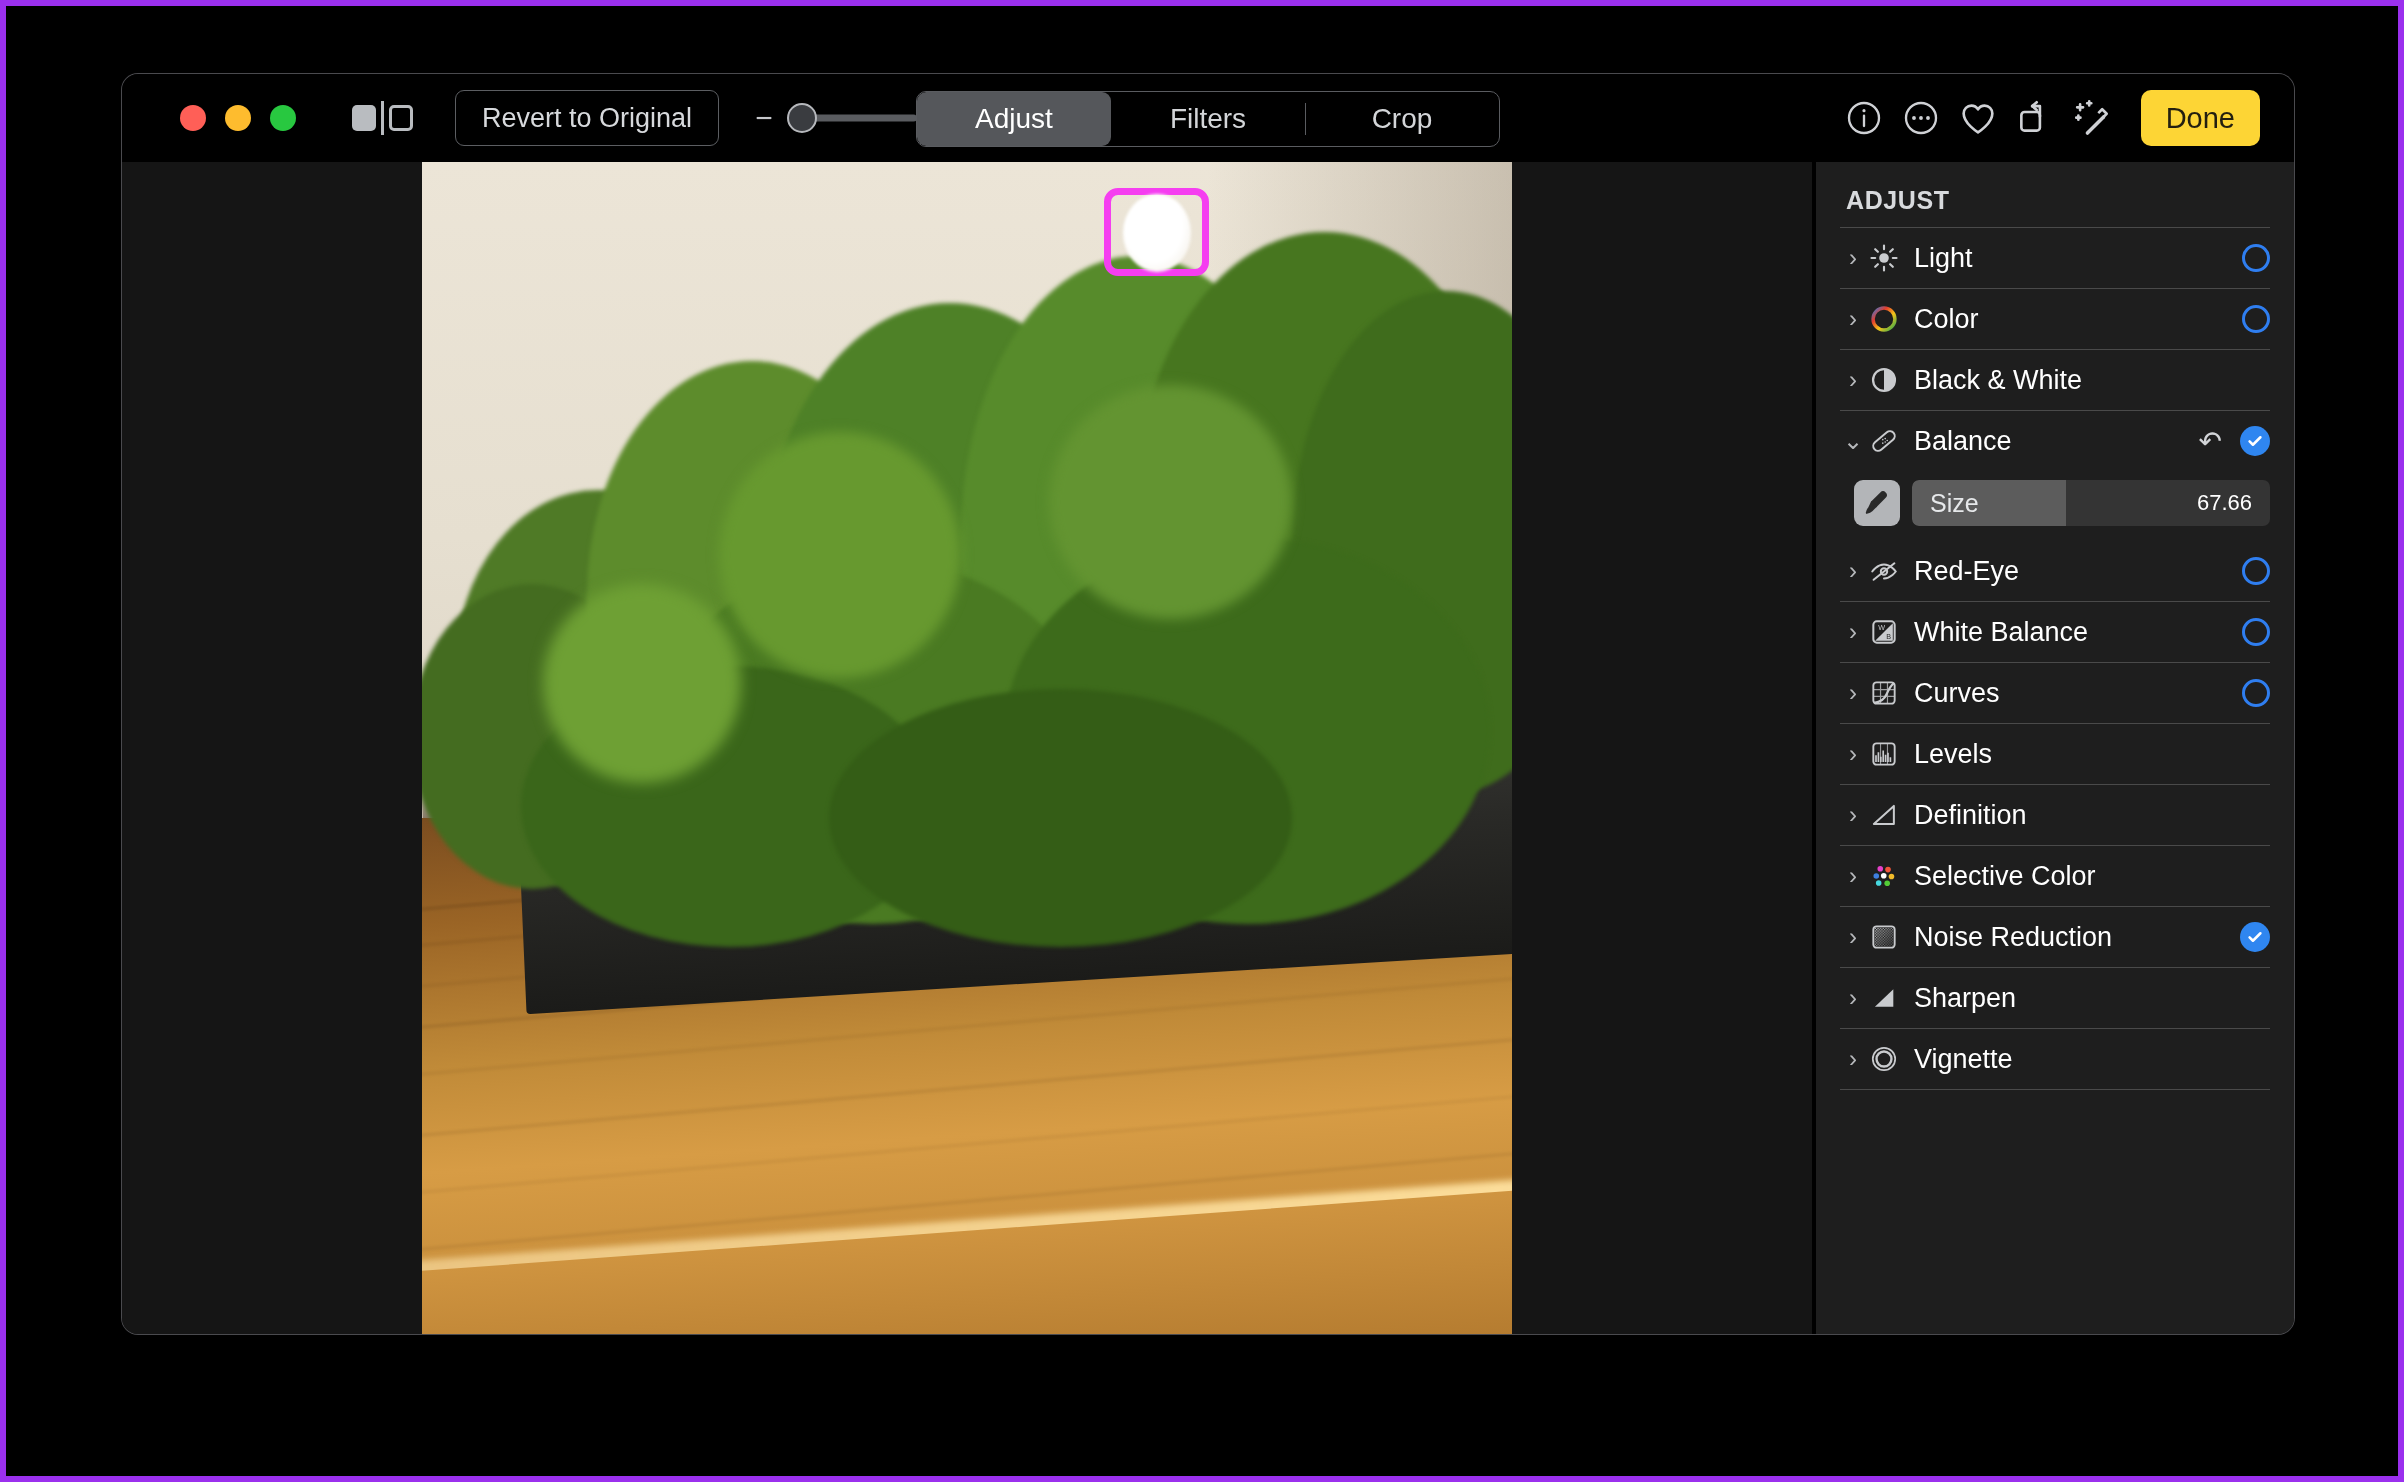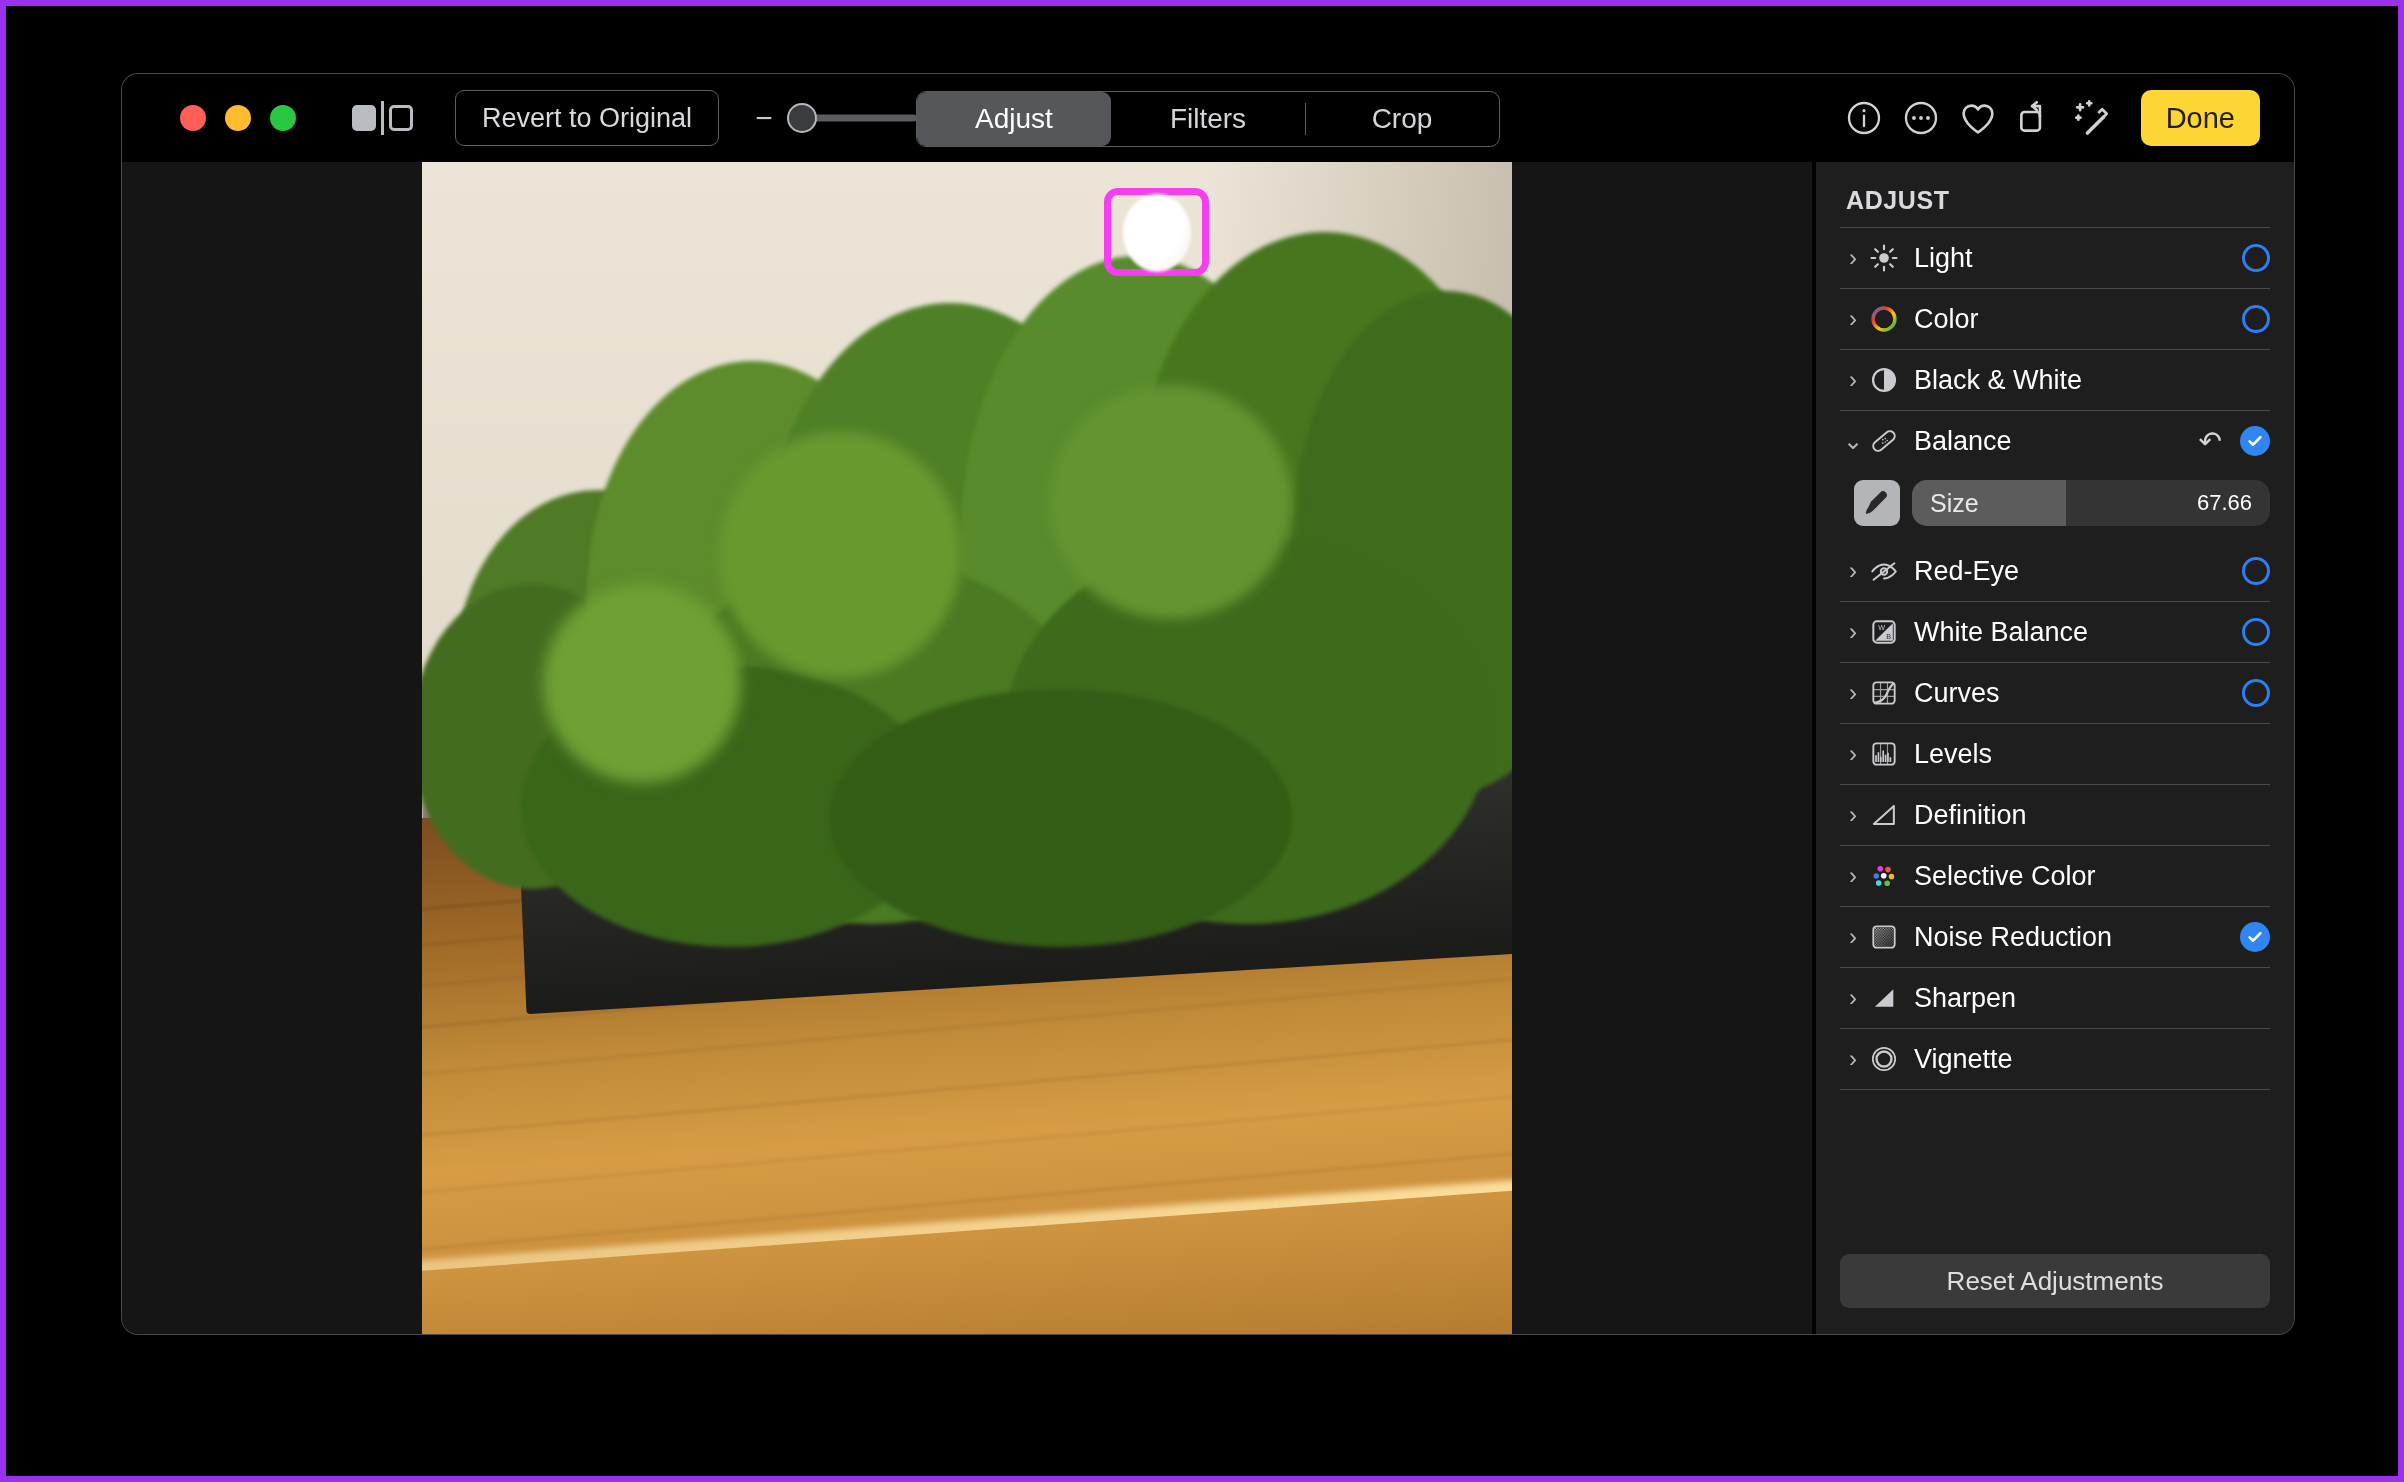--- a/index.html
+++ b/index.html
@@ -344,21 +344,21 @@
     width: 46px; height: 46px; border-radius: 9px;
     background: #b3b5b8;
     display: flex; align-items: center; justify-content: center;
     flex: 0 0 auto;
     margin-left: 14px;
   }
   .slider {
     position: relative;
     flex: 1 1 auto;
     height: 46px;
-    border-radius: 15px;
+    border-radius: 7px;
     background: #343434;
     overflow: hidden;
     display: flex; align-items: center;
   }
   .slider-fill {
     position: absolute; left: 0; top: 0; bottom: 0;
     width: 43%;
     background: #5c5c5c;
     border-radius: 7px 0 0 7px;
   }
@@ -740,18 +740,17 @@
               <circle cx="12" cy="12" r="8.4" stroke-width="1.3"></circle>
               <circle cx="12" cy="12" r="5.6" stroke-width="1.8"></circle>
             </svg>
           </div>
           <div class="row-label">Vignette</div>
         </div>
         <div class="hr"></div>
 
         <div id="sidebar-spacer"></div>
 
-        <div id="reset-btn">Reset Adjustments</div>
       </div>
 
     </div>
   </div>
 </div>
 
 </body></html>

